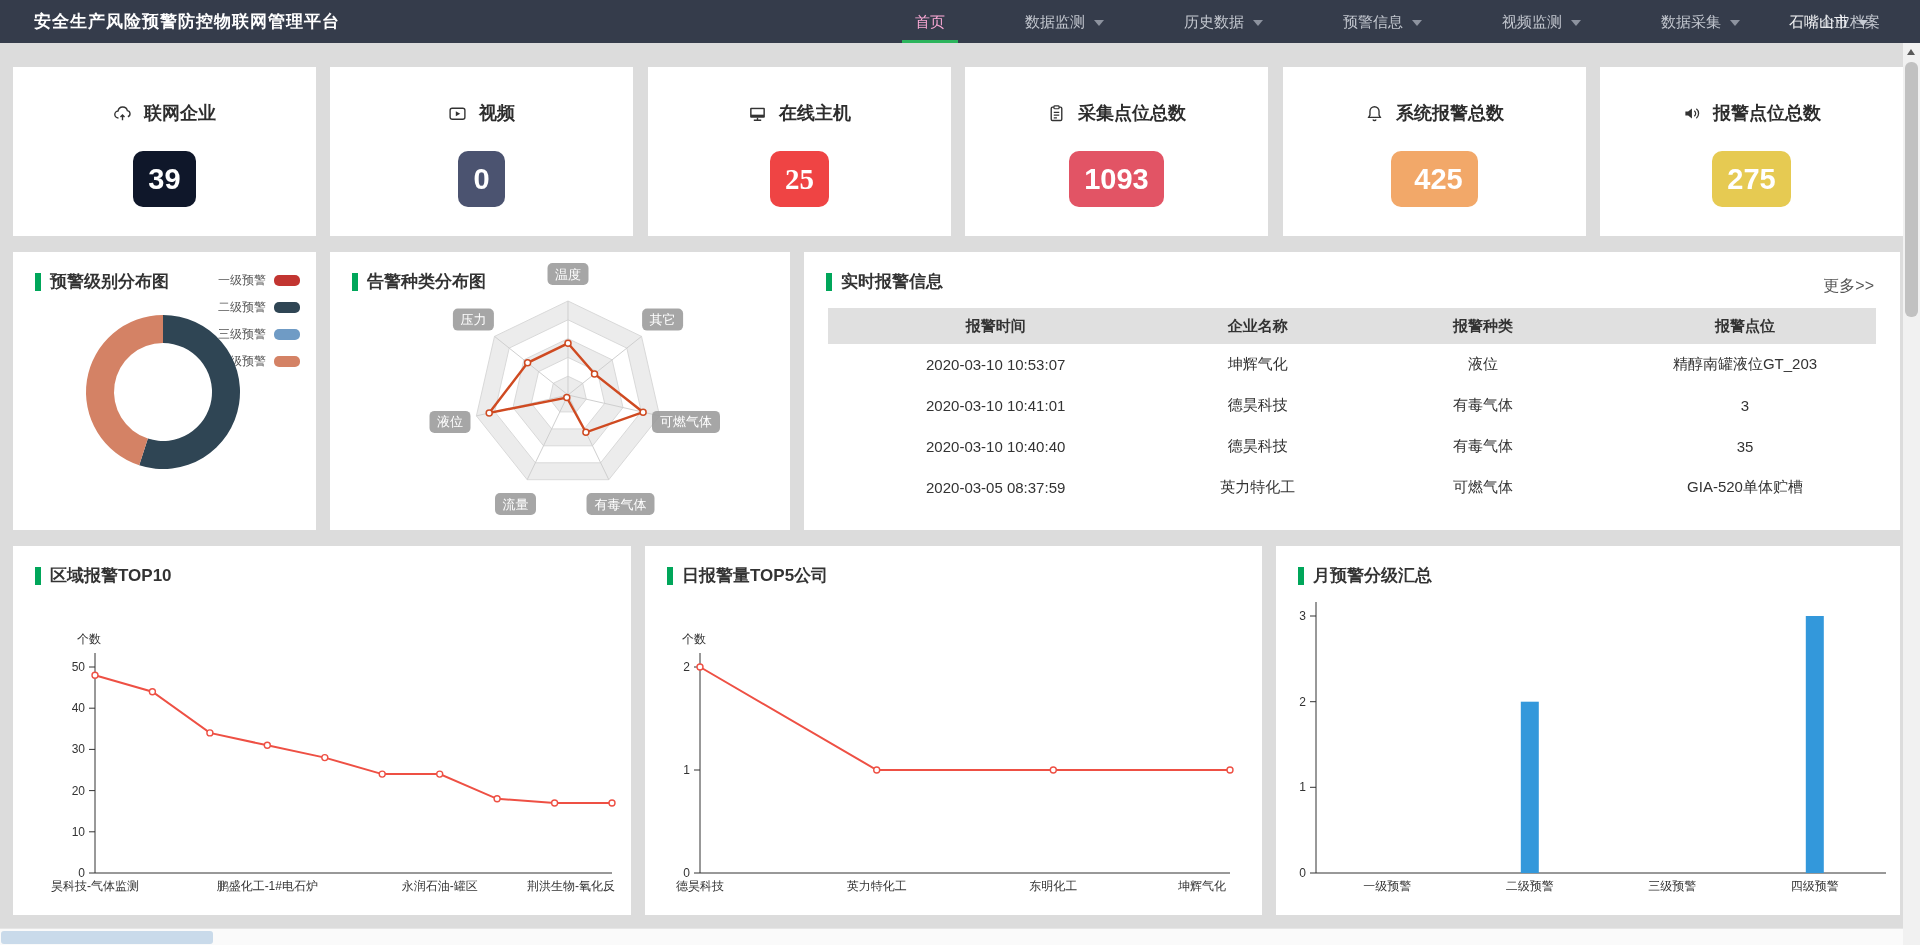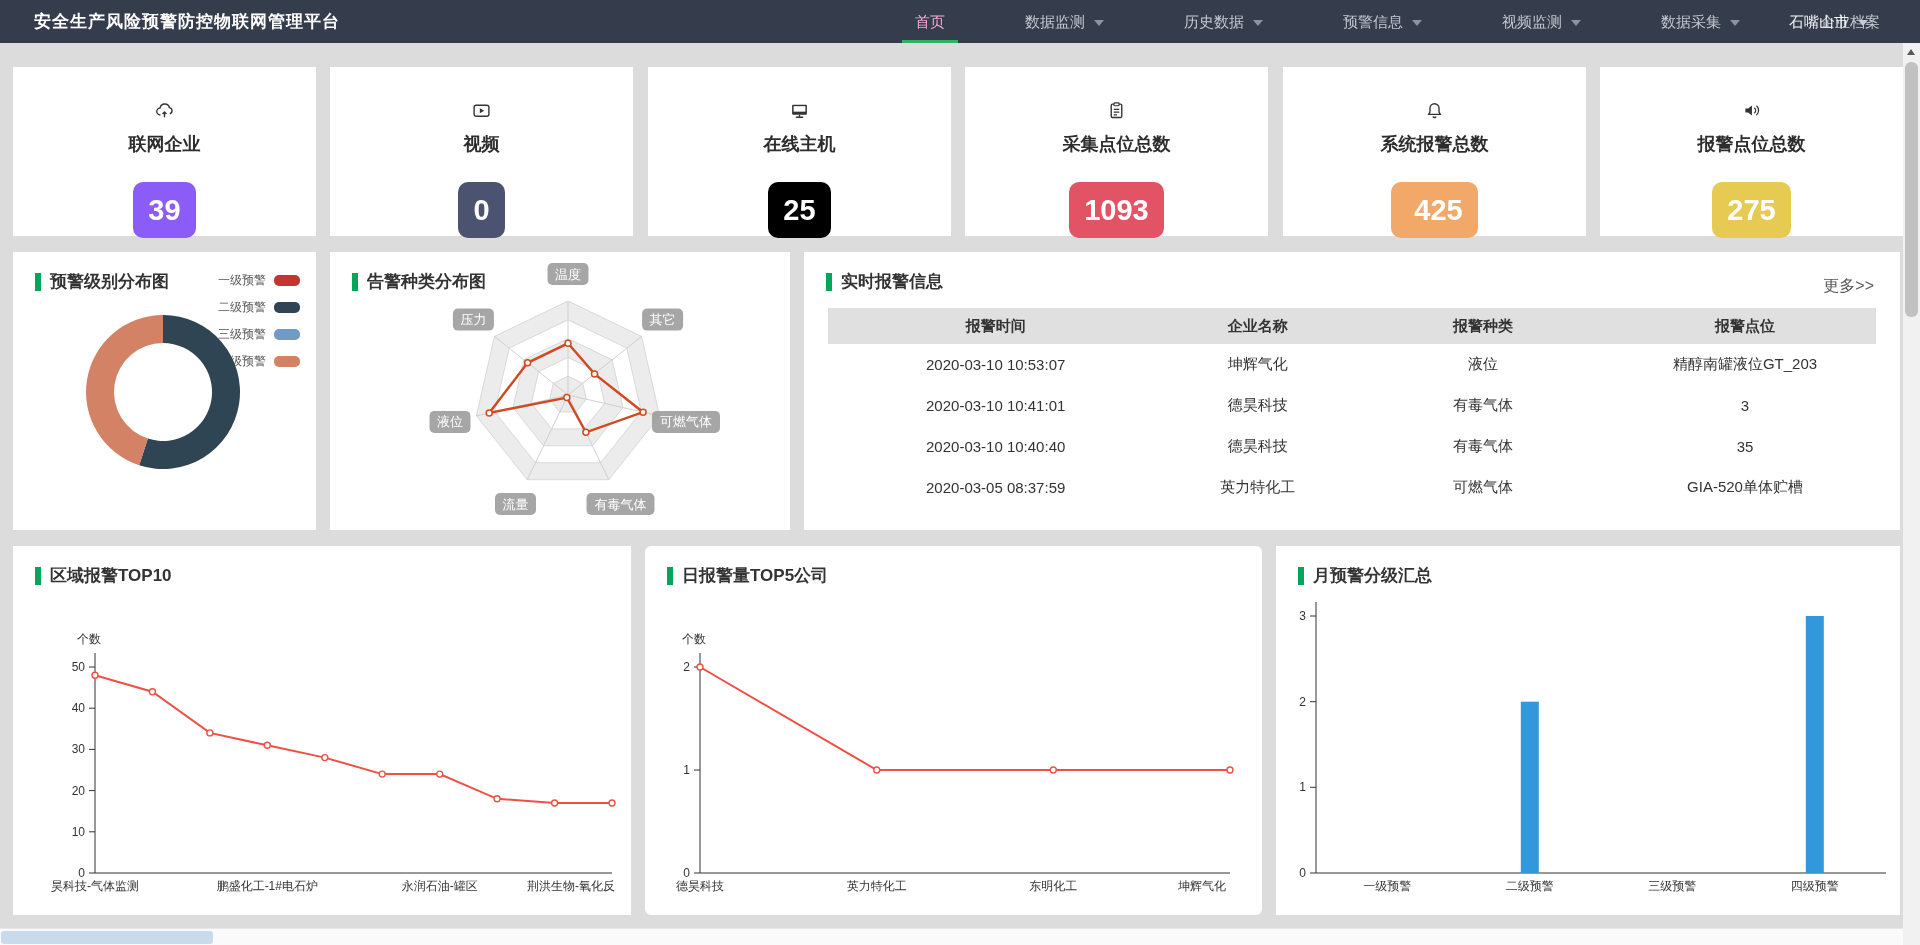--- a/index.html
+++ b/index.html
@@ -13,31 +13,31 @@
   .nav-menu { display:flex; margin-left:72px; height:43px; }
   .nav-item { position:relative; height:43px; line-height:43px; color:#c3c7cf; font-size:15px; padding:0 26px; margin:0 14px; cursor:pointer; white-space:nowrap; }
   .nav-item.active { color:#f9a8d4; }
   .nav-item.active::after { content:''; position:absolute; bottom:0; left:50%; transform:translateX(-50%); width:56px; height:3px; background:#2cb45c; }
   .caret { display:inline-block; width:0; height:0; border-left:5px solid transparent; border-right:5px solid transparent; border-top:6px solid #8d939f; margin-left:9px; vertical-align:middle; }
   .nav-region { position:absolute; right:52px; top:0; height:43px; line-height:43px; color:#f2f3f5; font-size:15px; cursor:pointer; }
   .nav-region .caret { border-top-color:#c6cbd4; }
 
   
   .stat-card { position:absolute; top:67px; width:303px; height:169px; background:#fff; }
-  .stat-head { display:flex; justify-content:center; align-items:center; gap:12px; margin-top:34px; font-size:18px; font-weight:bold; color:#2d2d2d;flex-direction:column; }
+  .stat-head { display:flex; justify-content:center; align-items:center; gap:12px; margin-top:34px; font-size:18px; font-weight:bold; color:#2d2d2d; }
   .stat-head svg { display:block; }
   .stat-badge { display:block; width:fit-content; min-width:44px; margin:26px auto 0; padding:0 15px; height:56px; line-height:56px; border-radius:10px; text-align:center; color:#fff; font-size:29px; font-weight:bold; }
 
   
   .panel { position:absolute; background:#fff; }
   #p-pie     { left:13px;   top:252px; width:303px;  height:278px; }
   #p-radar   { left:330px;  top:252px; width:460px;  height:278px; }
   #p-table   { left:804px;  top:252px; width:1096px; height:278px; }
   #p-top10   { left:13px;   top:546px; width:618px;  height:369px; }
-  #p-top5    { left:645px;  top:546px; width:617px;  height:369px;border-radius:6px; }
+  #p-top5    { left:645px;  top:546px; width:617px;  height:369px; }
   #p-monthly { left:1276px; top:546px; width:624px;  height:369px; }
 
   .ptitle { position:absolute; top:18px; left:22px; font-size:17px; font-weight:bold; color:#333; display:flex; align-items:center; }
   .ptitle .bar { display:inline-block; width:6px; height:18px; background:#00a65a; margin-right:9px; }
 
   
   .pie-legend { position:absolute; top:20px; right:16px; }
   .lg-row { display:flex; align-items:center; justify-content:flex-end; margin-bottom:10px; font-size:12px; color:#555; }
   .lg-bar { width:26px; height:11px; border-radius:5px; margin-left:8px; }
 
@@ -85,21 +85,21 @@
   <div class="stat-card" style="left:13px">
     <div class="stat-head">
       <span>
           <svg width="19" height="19" viewBox="0 0 18 18">
             <path d="M5.2 13.2a3.3 3.3 0 0 1-.4-6.6 4.5 4.5 0 0 1 8.8-.3 3 3 0 0 1 .5 5.8" fill="none" stroke="#333" stroke-width="1.3"></path>
             <path d="M9 15.4v-4.6 M7.1 12.4 9 10.5l1.9 1.9" fill="none" stroke="#333" stroke-width="1.3"></path>
           </svg>
         </span>
       <span>联网企业</span>
     </div>
-    <div class="stat-badge" style="background: #8b5cf6;">39</div>
+    <div class="stat-badge" style="background: #0f172a;">39</div>
   </div>
 
   <div class="stat-card" style="left:330px">
     <div class="stat-head">
       <span>
           <svg width="19" height="19" viewBox="0 0 18 18">
             <rect x="2" y="4" width="14" height="10.5" rx="2" fill="none" stroke="#333" stroke-width="1.3"></rect>
             <path d="M7.4 6.9l4.2 2.3-4.2 2.3z" fill="#333"></path>
           </svg>
         </span>
@@ -112,21 +112,21 @@
     <div class="stat-head">
       <span>
           <svg width="19" height="19" viewBox="0 0 18 18">
             <rect x="2" y="3.5" width="14" height="9.5" rx="1" fill="#333"></rect>
             <rect x="3.4" y="4.9" width="11.2" height="5.2" fill="#fff"></rect>
             <path d="M9 13v2 M5.5 15.4h7" stroke="#333" stroke-width="1.3" fill="none"></path>
           </svg>
         </span>
       <span>在线主机</span>
     </div>
-    <div class="stat-badge" style="background: #000000;">25</div>
+    <div class="stat-badge" style="background: #ef4444; font-family: Liberation Serif, serif;">25</div>
   </div>
 
   <div class="stat-card" style="left:965px">
     <div class="stat-head">
       <span>
           <svg width="19" height="19" viewBox="0 0 18 18">
             <rect x="4" y="3" width="10" height="12.6" rx="1.2" fill="none" stroke="#333" stroke-width="1.3"></rect>
             <rect x="6.6" y="1.7" width="4.8" height="2.8" rx="0.8" fill="#fff" stroke="#333" stroke-width="1.1"></rect>
             <path d="M6.4 8h5.2 M6.4 10.6h5.2 M6.4 13.2h3" stroke="#333" stroke-width="1.1" fill="none"></path>
           </svg>

